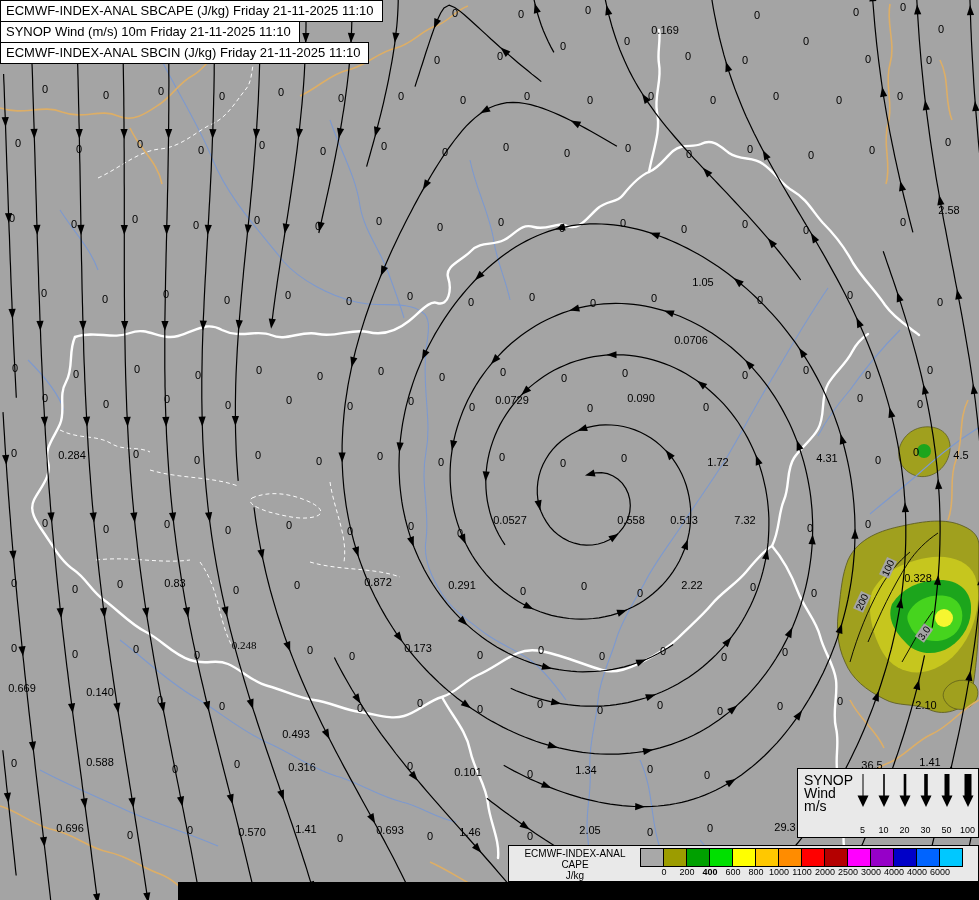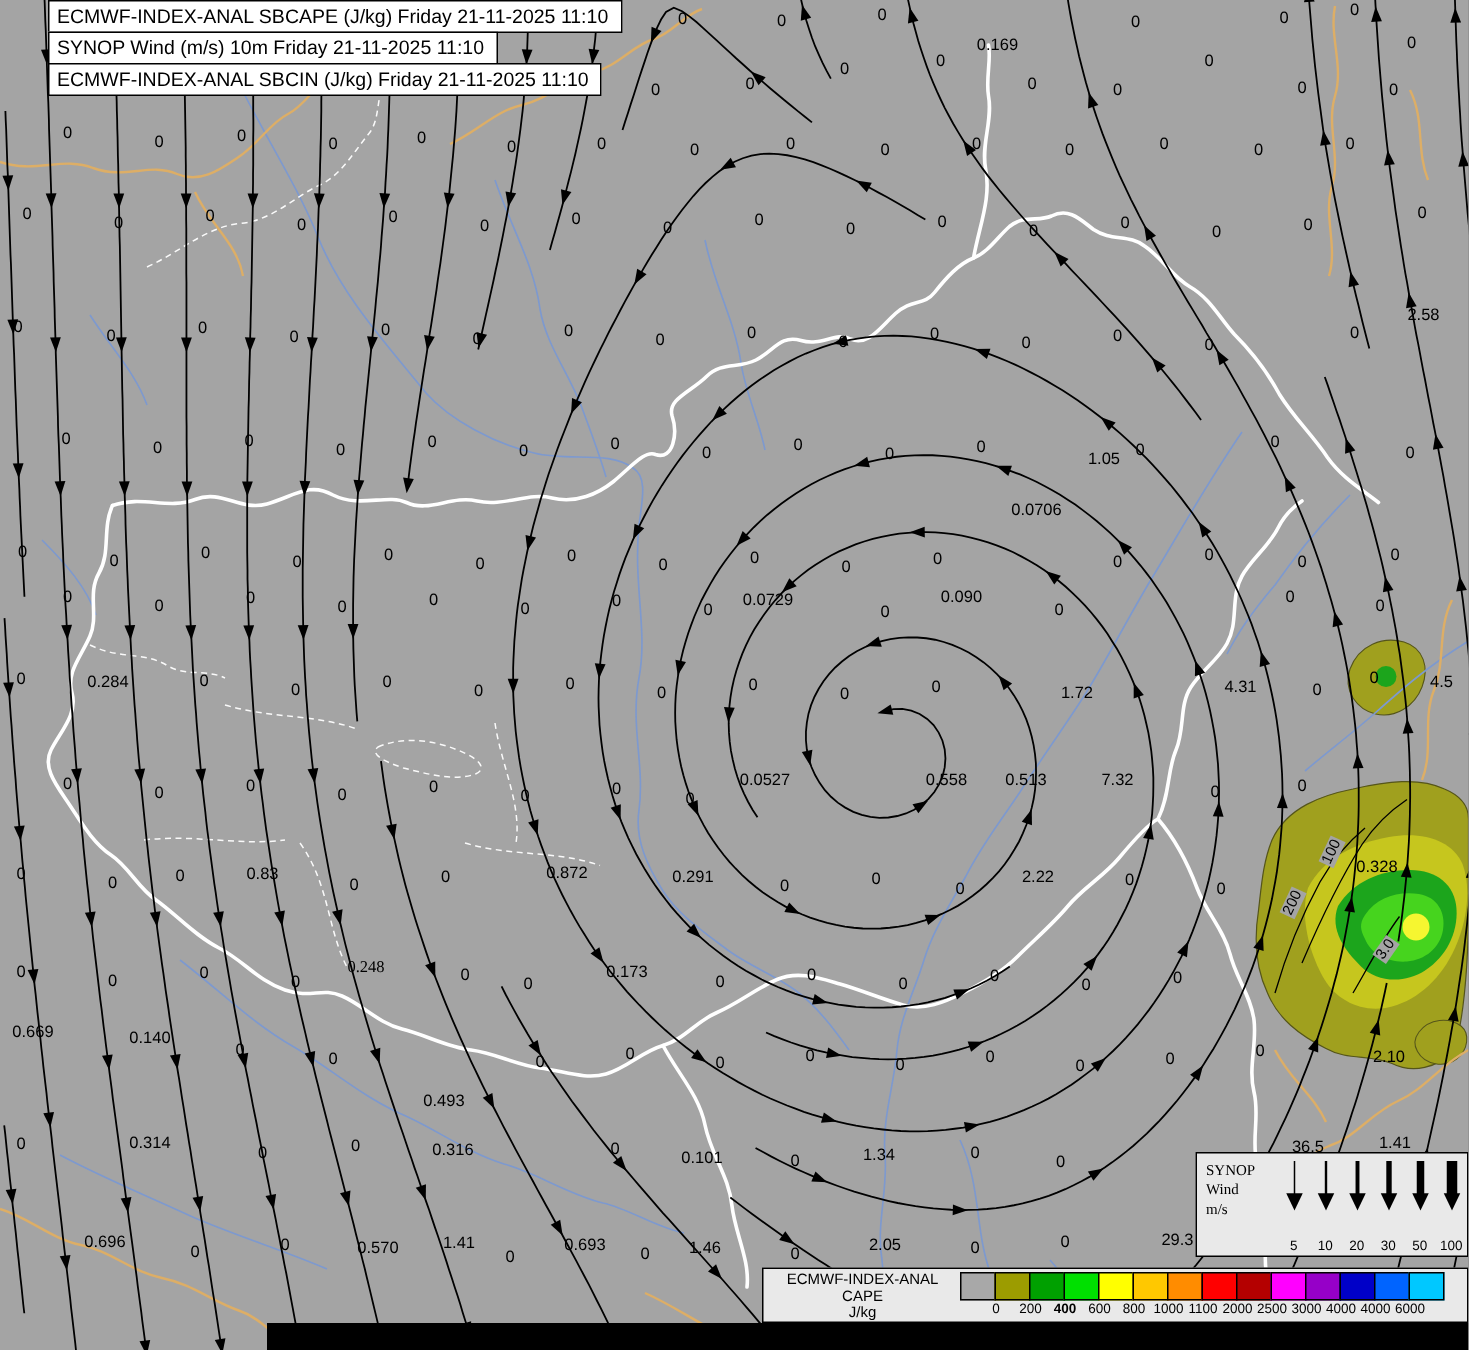--- a/index.html
+++ b/index.html
@@ -2,27 +2,27 @@
 <html><head>
 <meta charset="utf-8">
 <style>
   html,body{margin:0;padding:0;background:#888;}
   #screen{position:relative;width:979px;height:900px;overflow:hidden;background:#a4a4a4;
           font-family:"Liberation Sans",sans-serif;}
   #map-svg{position:absolute;left:0;top:0;z-index:1;}
   #labels-layer{position:absolute;left:0;top:0;width:979px;height:900px;z-index:2;pointer-events:none;}
   .map-label{position:absolute;transform:translate(-50%,-50%);font-size:11px;color:#000;white-space:nowrap;}
   .map-label.contour{font-size:10px;background:#a4a4a4;padding:0 1px;}
-  .title-block{position:absolute;left:0;top:0;z-index:4;margin-left:32px;}
+  .title-block{position:absolute;left:0;top:0;z-index:4;}
   .title-box{display:block;width:max-content;background:#fff;border:1px solid #000;margin-top:-1px;
              padding:2px 8px 3px 5px;font-size:13px;color:#000;}
   .title-box:first-child{margin-top:0;}
   .wind-legend{position:absolute;left:797px;top:768px;width:182px;height:70px;background:#e9e9e9;
                border:1px solid #000;box-sizing:border-box;display:flex;z-index:3;}
-  .wl-title{width:48px;font-size:10px;line-height:13px;padding:5px 0 0 6px;color:#000;font-family:Liberation Serif, serif;}
+  .wl-title{width:48px;font-size:14px;line-height:13px;padding:5px 0 0 6px;color:#000;}
   .wl-arrows{flex:1;display:flex;}
   .wl-col{flex:1;display:flex;flex-direction:column;align-items:center;justify-content:space-between;
           padding:3px 0 2px;}
   .wl-col .num{font-size:9px;color:#000;}
   .cape-legend{position:absolute;left:508px;top:845px;width:471px;height:37px;background:#e9e9e9;
                border:1px solid #000;box-sizing:border-box;display:flex;z-index:3;}
   .cl-title{width:132px;font-size:10px;line-height:11px;text-align:center;padding-top:2px;color:#000;}
   .cl-bar-wrap{position:relative;flex:1;padding-top:2px;}
   .cl-bar{display:flex;height:19px;width:322px;}
   .cl-bar div{flex:1;border:1px solid #000;margin-left:-1px;}
@@ -483,21 +483,21 @@
       <span class="map-label" style="left: 707px; top: 775px;">0</span>
       <span class="map-label" style="left: 130px; top: 835px;">0</span>
       <span class="map-label" style="left: 190px; top: 830px;">0</span>
       <span class="map-label" style="left: 340px; top: 838px;">0</span>
       <span class="map-label" style="left: 430px; top: 836px;">0</span>
       <span class="map-label" style="left: 530px; top: 836px;">0</span>
       <span class="map-label" style="left: 650px; top: 832px;">0</span>
       <span class="map-label" style="left: 710px; top: 828px;">0</span>
       <span class="map-label" style="left: 665px; top: 30px;">0.169</span>
       <span class="map-label" style="left: 949px; top: 210px;">2.58</span>
-      <span class="map-label" style="left: 736px; top: 282px; margin-top: 24px;">1.05</span>
+      <span class="map-label" style="left: 703px; top: 282px;">1.05</span>
       <span class="map-label" style="left: 691px; top: 340px;">0.0706</span>
       <span class="map-label" style="left: 512px; top: 400px;">0.0729</span>
       <span class="map-label" style="left: 641px; top: 398px;">0.090</span>
       <span class="map-label" style="left: 718px; top: 462px;">1.72</span>
       <span class="map-label" style="left: 827px; top: 458px;">4.31</span>
       <span class="map-label" style="left: 961px; top: 455px;">4.5</span>
       <span class="map-label" style="left: 72px; top: 455px;">0.284</span>
       <span class="map-label" style="left: 510px; top: 520px;">0.0527</span>
       <span class="map-label" style="left: 631px; top: 520px;">0.558</span>
       <span class="map-label" style="left: 684px; top: 520px;">0.513</span>
@@ -506,21 +506,21 @@
       <span class="map-label" style="left: 378px; top: 582px;">0.872</span>
       <span class="map-label" style="left: 462px; top: 585px;">0.291</span>
       <span class="map-label" style="left: 692px; top: 585px;">2.22</span>
       <span class="map-label" style="left: 918px; top: 578px;">0.328</span>
       <span class="map-label" style="left: 244px; top: 645px; font-family: Liberation Serif, serif;">0.248</span>
       <span class="map-label" style="left: 418px; top: 648px;">0.173</span>
       <span class="map-label" style="left: 22px; top: 688px;">0.669</span>
       <span class="map-label" style="left: 100px; top: 692px;">0.140</span>
       <span class="map-label" style="left: 296px; top: 734px;">0.493</span>
       <span class="map-label" style="left: 926px; top: 705px;">2.10</span>
-      <span class="map-label" style="left: 100px; top: 762px;">0.314</span>
+      <span class="map-label" style="left: 100px; top: 762px;">0.588</span>
       <span class="map-label" style="left: 302px; top: 767px;">0.316</span>
       <span class="map-label" style="left: 468px; top: 772px;">0.101</span>
       <span class="map-label" style="left: 586px; top: 770px;">1.34</span>
       <span class="map-label" style="left: 872px; top: 765px;">36.5</span>
       <span class="map-label" style="left: 930px; top: 762px;">1.41</span>
       <span class="map-label" style="left: 70px; top: 828px;">0.696</span>
       <span class="map-label" style="left: 252px; top: 832px;">0.570</span>
       <span class="map-label" style="left: 306px; top: 829px;">1.41</span>
       <span class="map-label" style="left: 390px; top: 830px;">0.693</span>
       <span class="map-label" style="left: 470px; top: 832px;">1.46</span>

